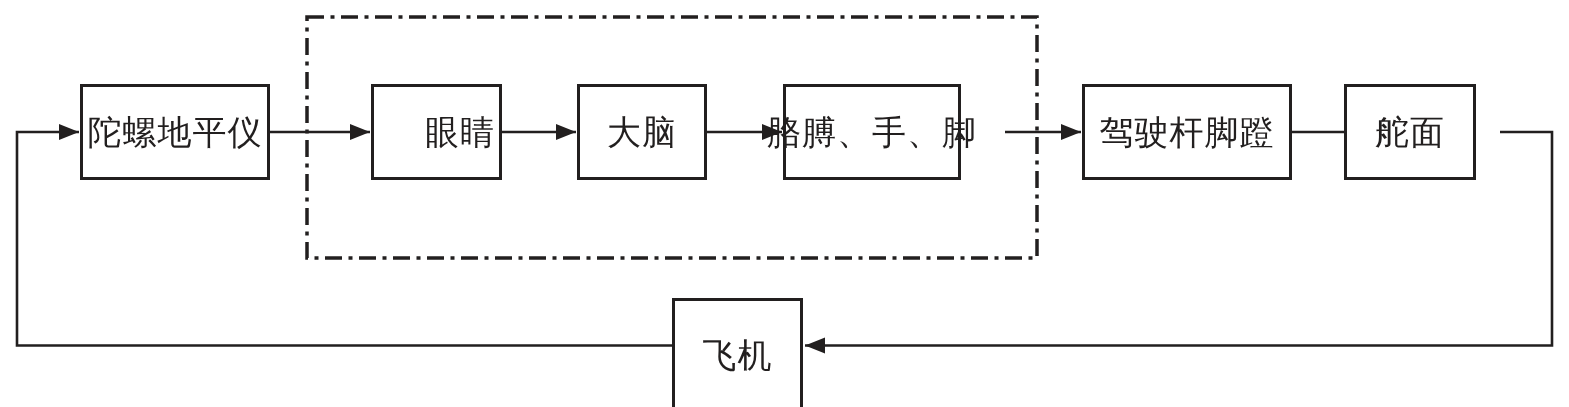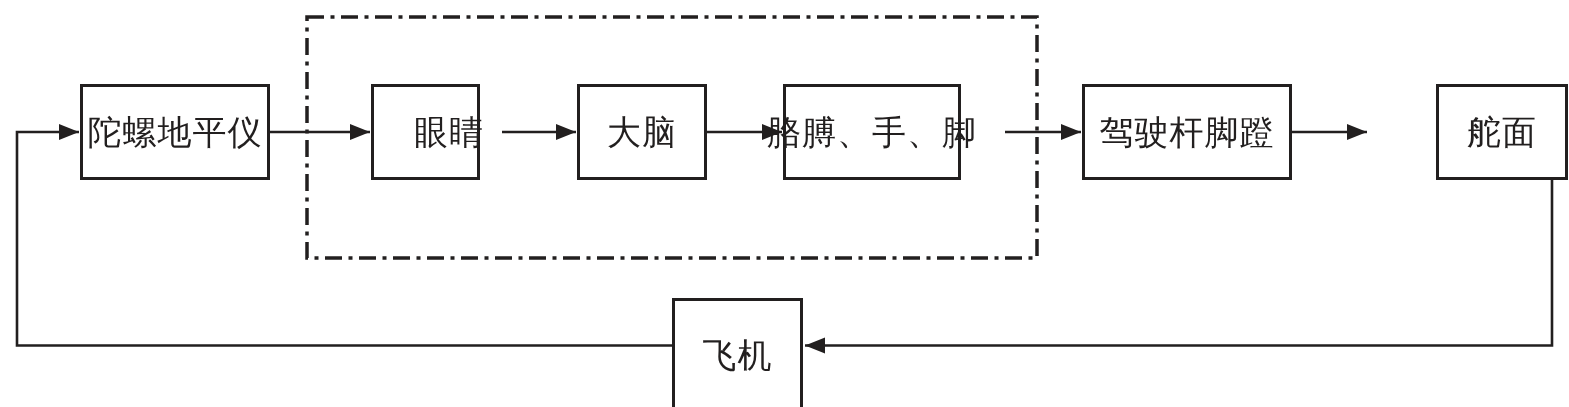--- a/index.html
+++ b/index.html
@@ -30,25 +30,25 @@
     display: flex;
     align-items: center;
     justify-content: center;
     color: #221f1f;
     font-size: 34px;
     letter-spacing: 1px;
     white-space: nowrap;
     line-height: 1;
   }
   .node-gyro     { left: 80px;   top: 84px;  width: 190px; height: 96px; }
-  .node-eyes     { left: 371px;  top: 84px;  width: 109px; height: 96px; padding-left: 47px; }
+  .node-eyes     { left: 371px;  top: 84px;  width: 131px; height: 96px; padding-left: 47px; }
   .node-brain    { left: 577px;  top: 84px;  width: 130px; height: 96px; align-items: center; }
   .node-limbs    { left: 783px;  top: 84px;  width: 178px; height: 96px; }
   .node-controls { left: 1082px; top: 84px;  width: 210px; height: 96px; }
-  .node-rudder   { left: 1436px; top: 84px;  width: 132px; height: 96px; }
+  .node-rudder   { left: 1344px; top: 84px;  width: 132px; height: 96px; }
   .node-aircraft { left: 672px;  top: 298px; width: 131px; height: 114px; }
 </style>
 </head>
 <body>
 
 <div class="stage">
 
   <svg class="connector-layer" width="1569" height="407" viewBox="0 0 1569 407" xmlns="http://www.w3.org/2000/svg">
     <defs>
       <marker id="arrowhead" markerUnits="userSpaceOnUse" markerWidth="24" markerHeight="18" refX="21" refY="9" orient="auto">

